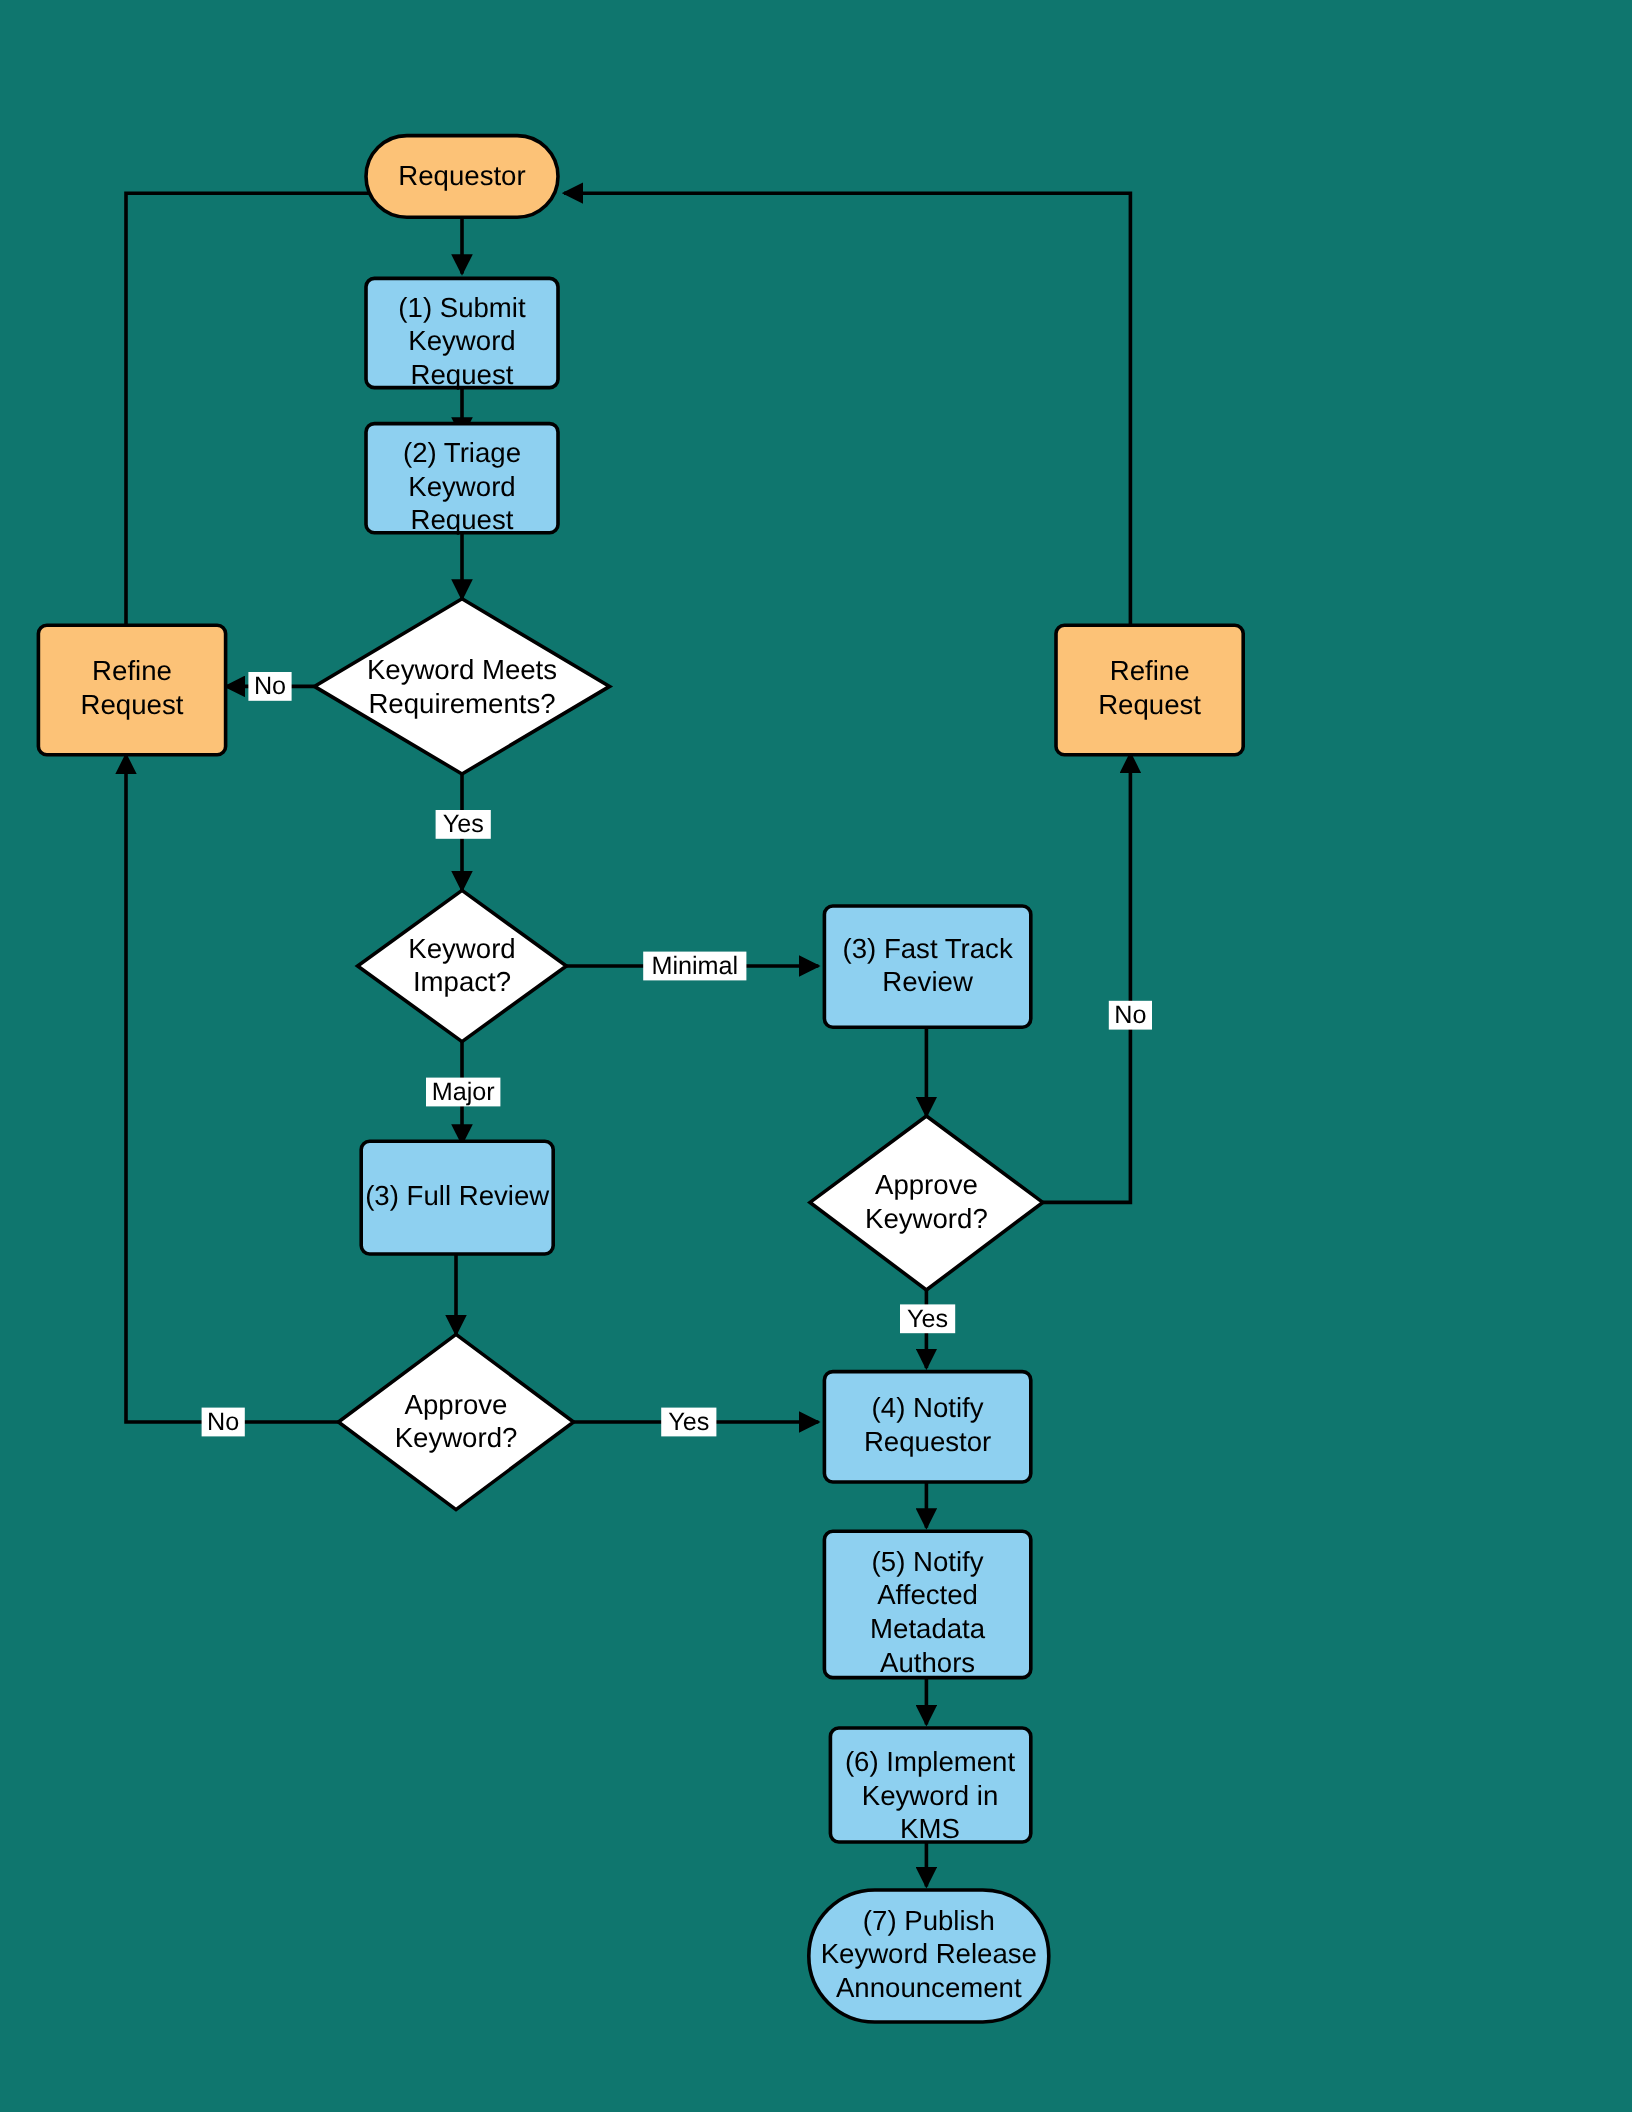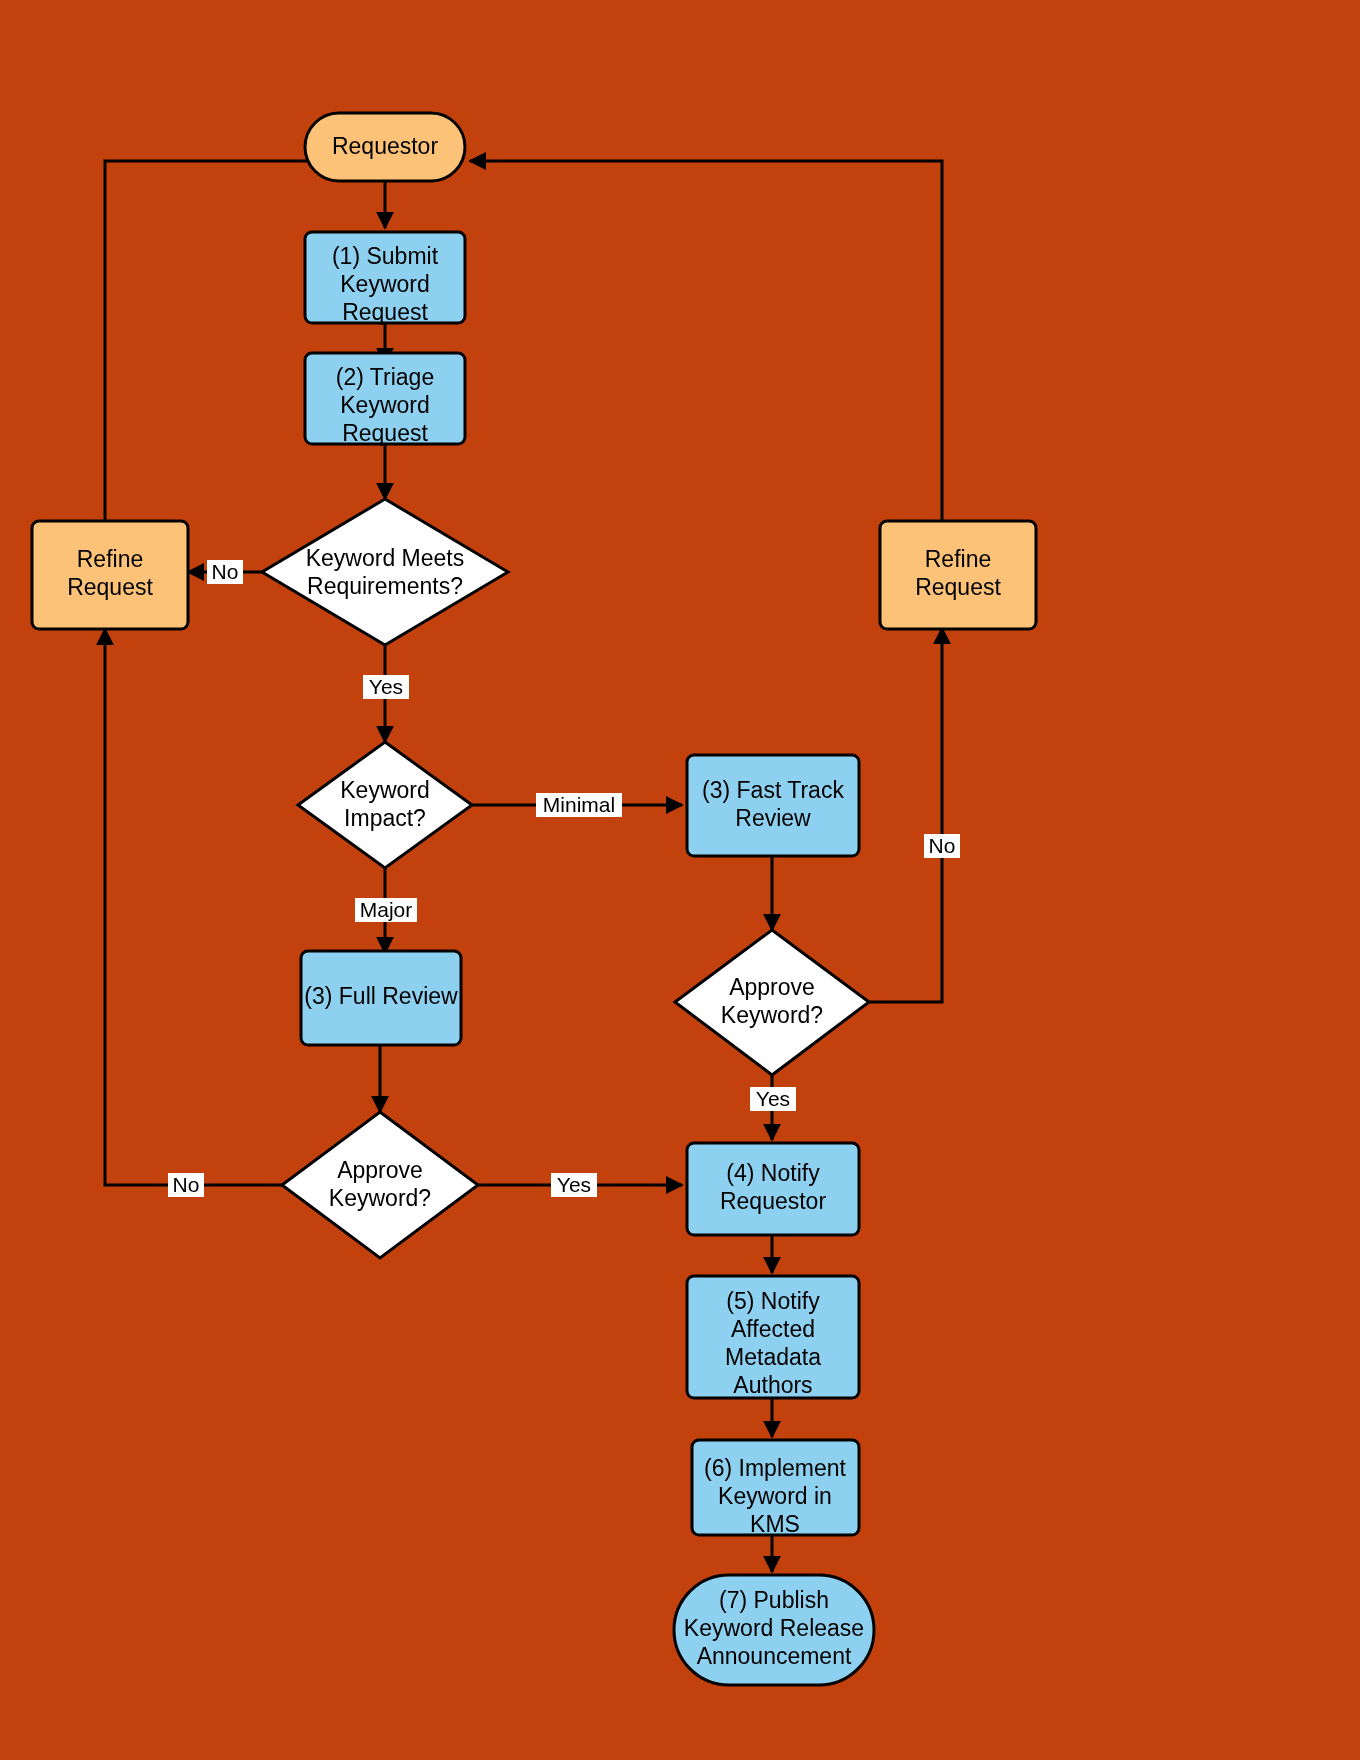--- a/index.html
+++ b/index.html
@@ -10,21 +10,21 @@
   body {
     width: 1360px;
     height: 1760px;
     font-family: "Liberation Sans", sans-serif;
     overflow: hidden;
   }
   #flow-root {
     position: relative;
     width: 1360px;
     height: 1760px;
-    background: #c2410c;
+    background: #0f766e;
   }
   svg#flowchart {
     display: block;
     width: 1360px;
     height: 1760px;
   }
   .node-shape {
     stroke: #000000;
     stroke-width: 3;
   }

